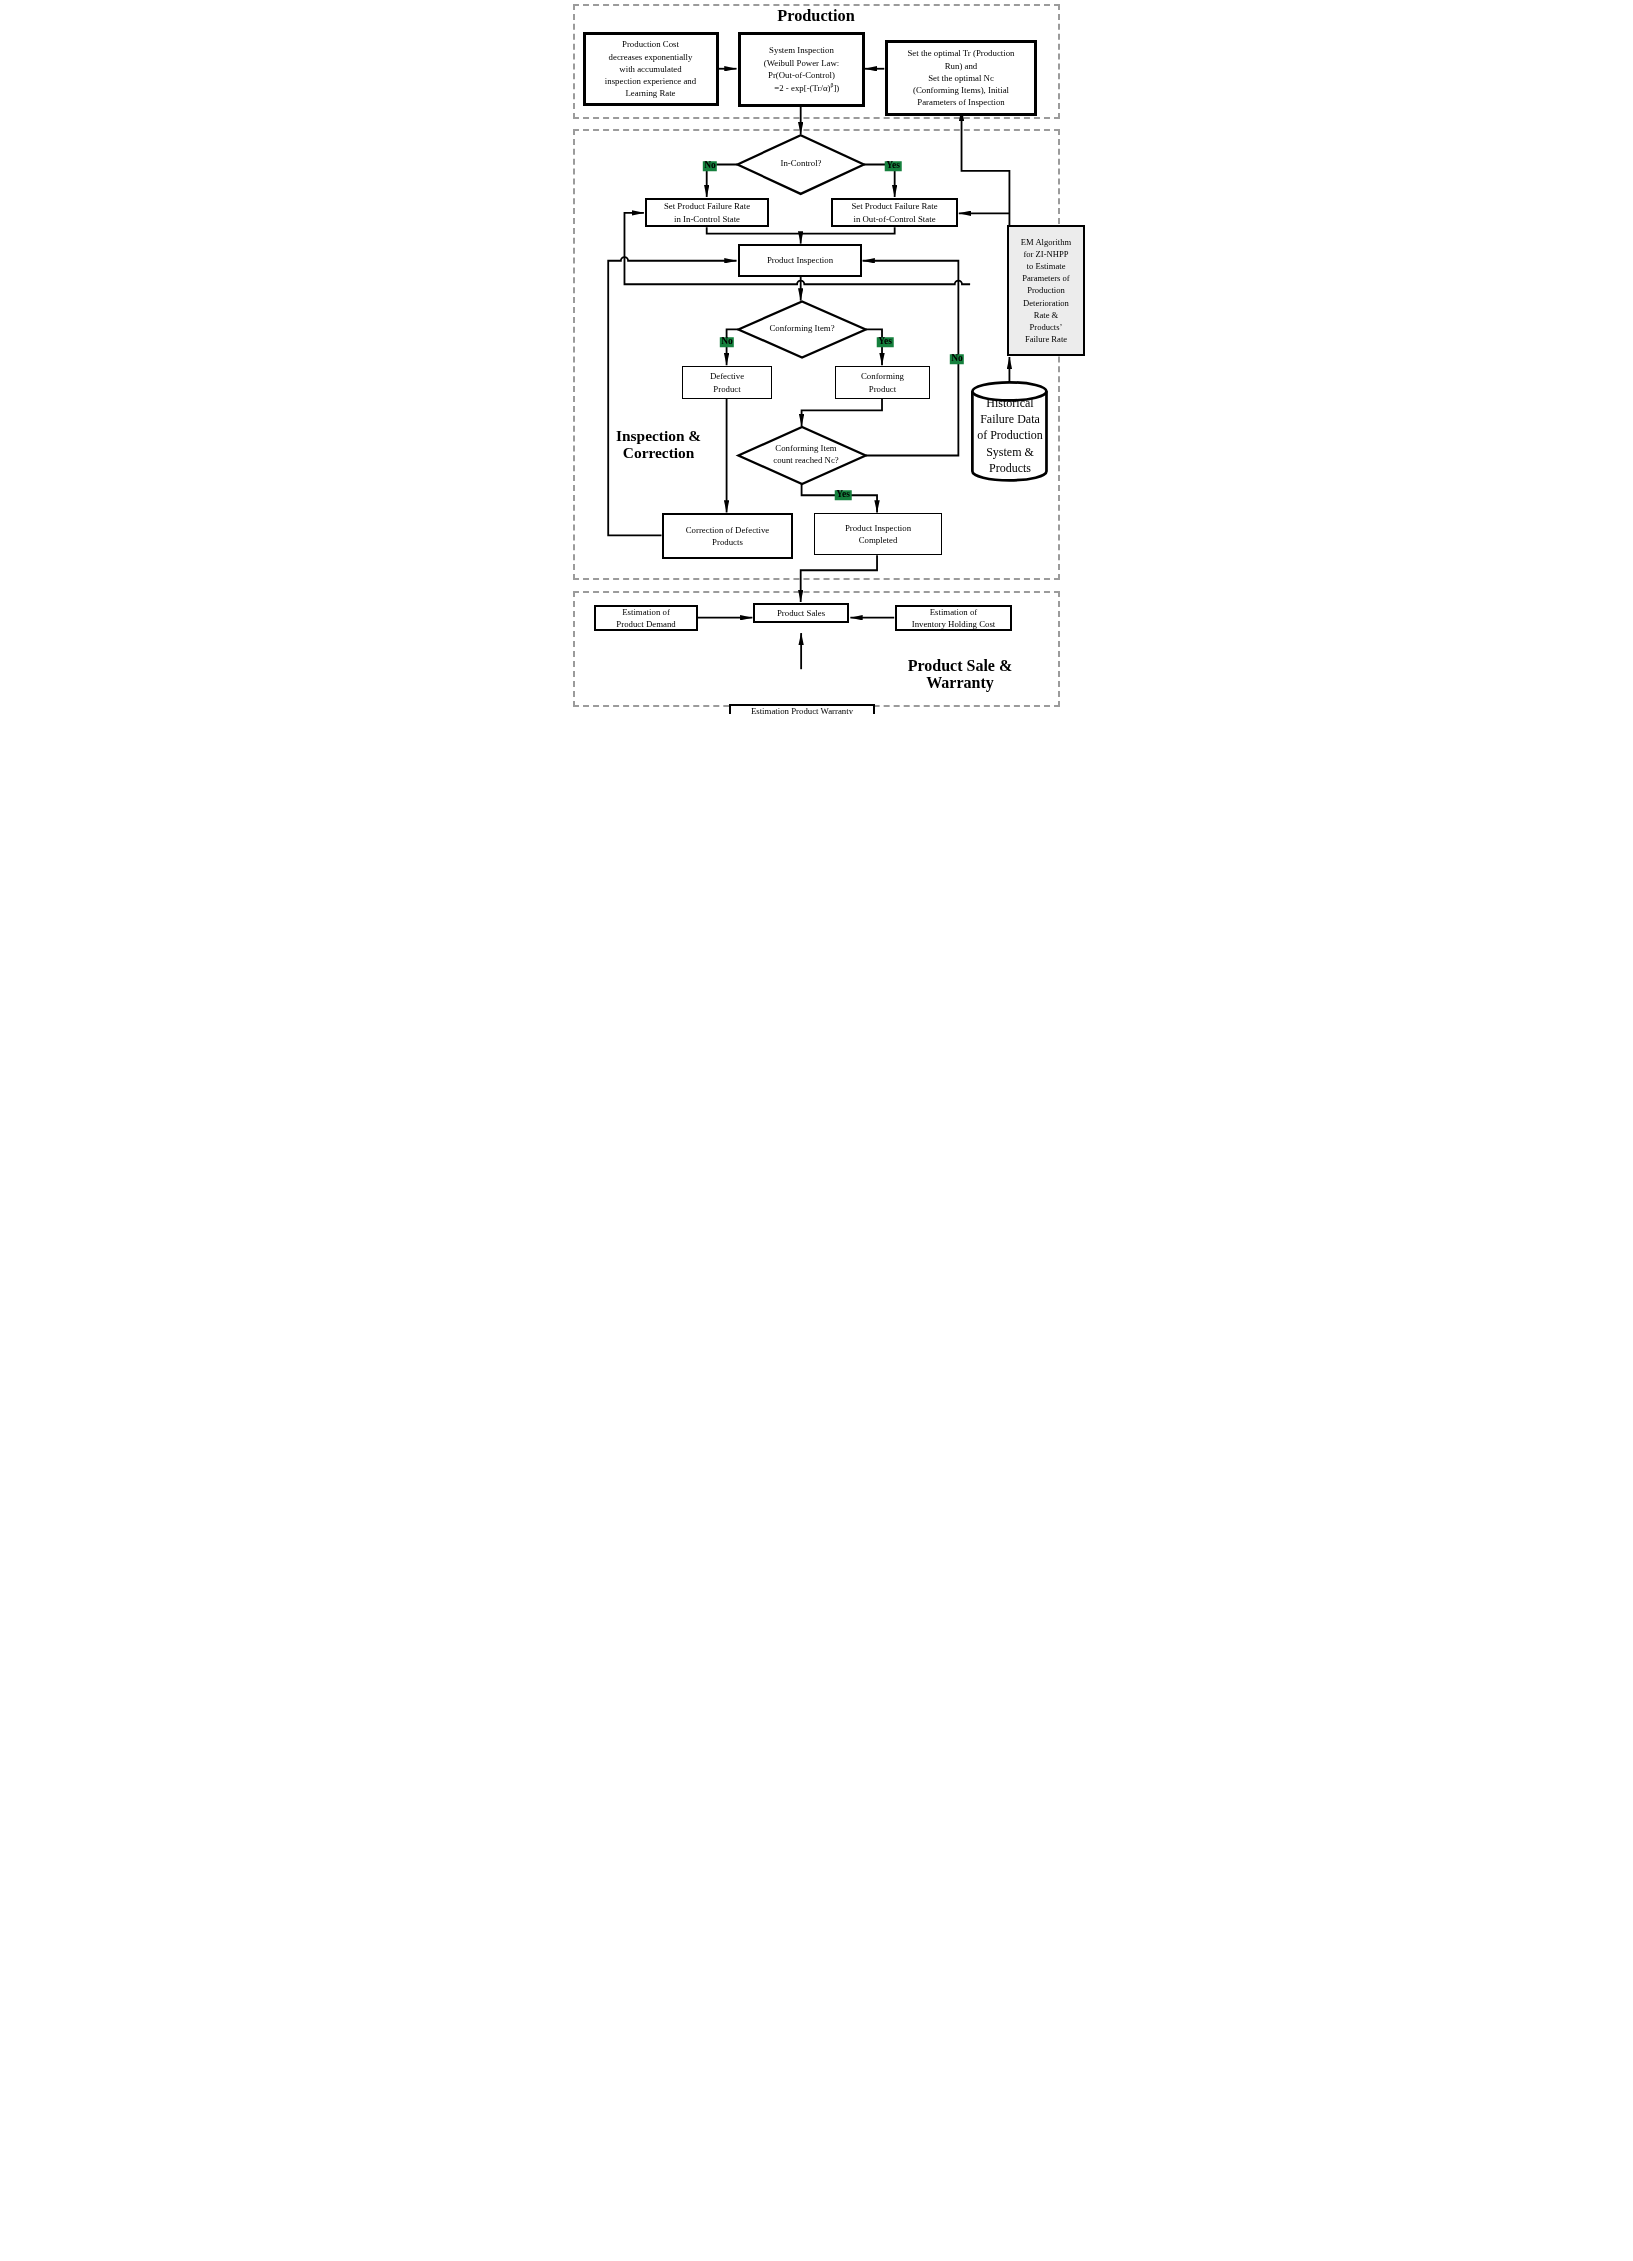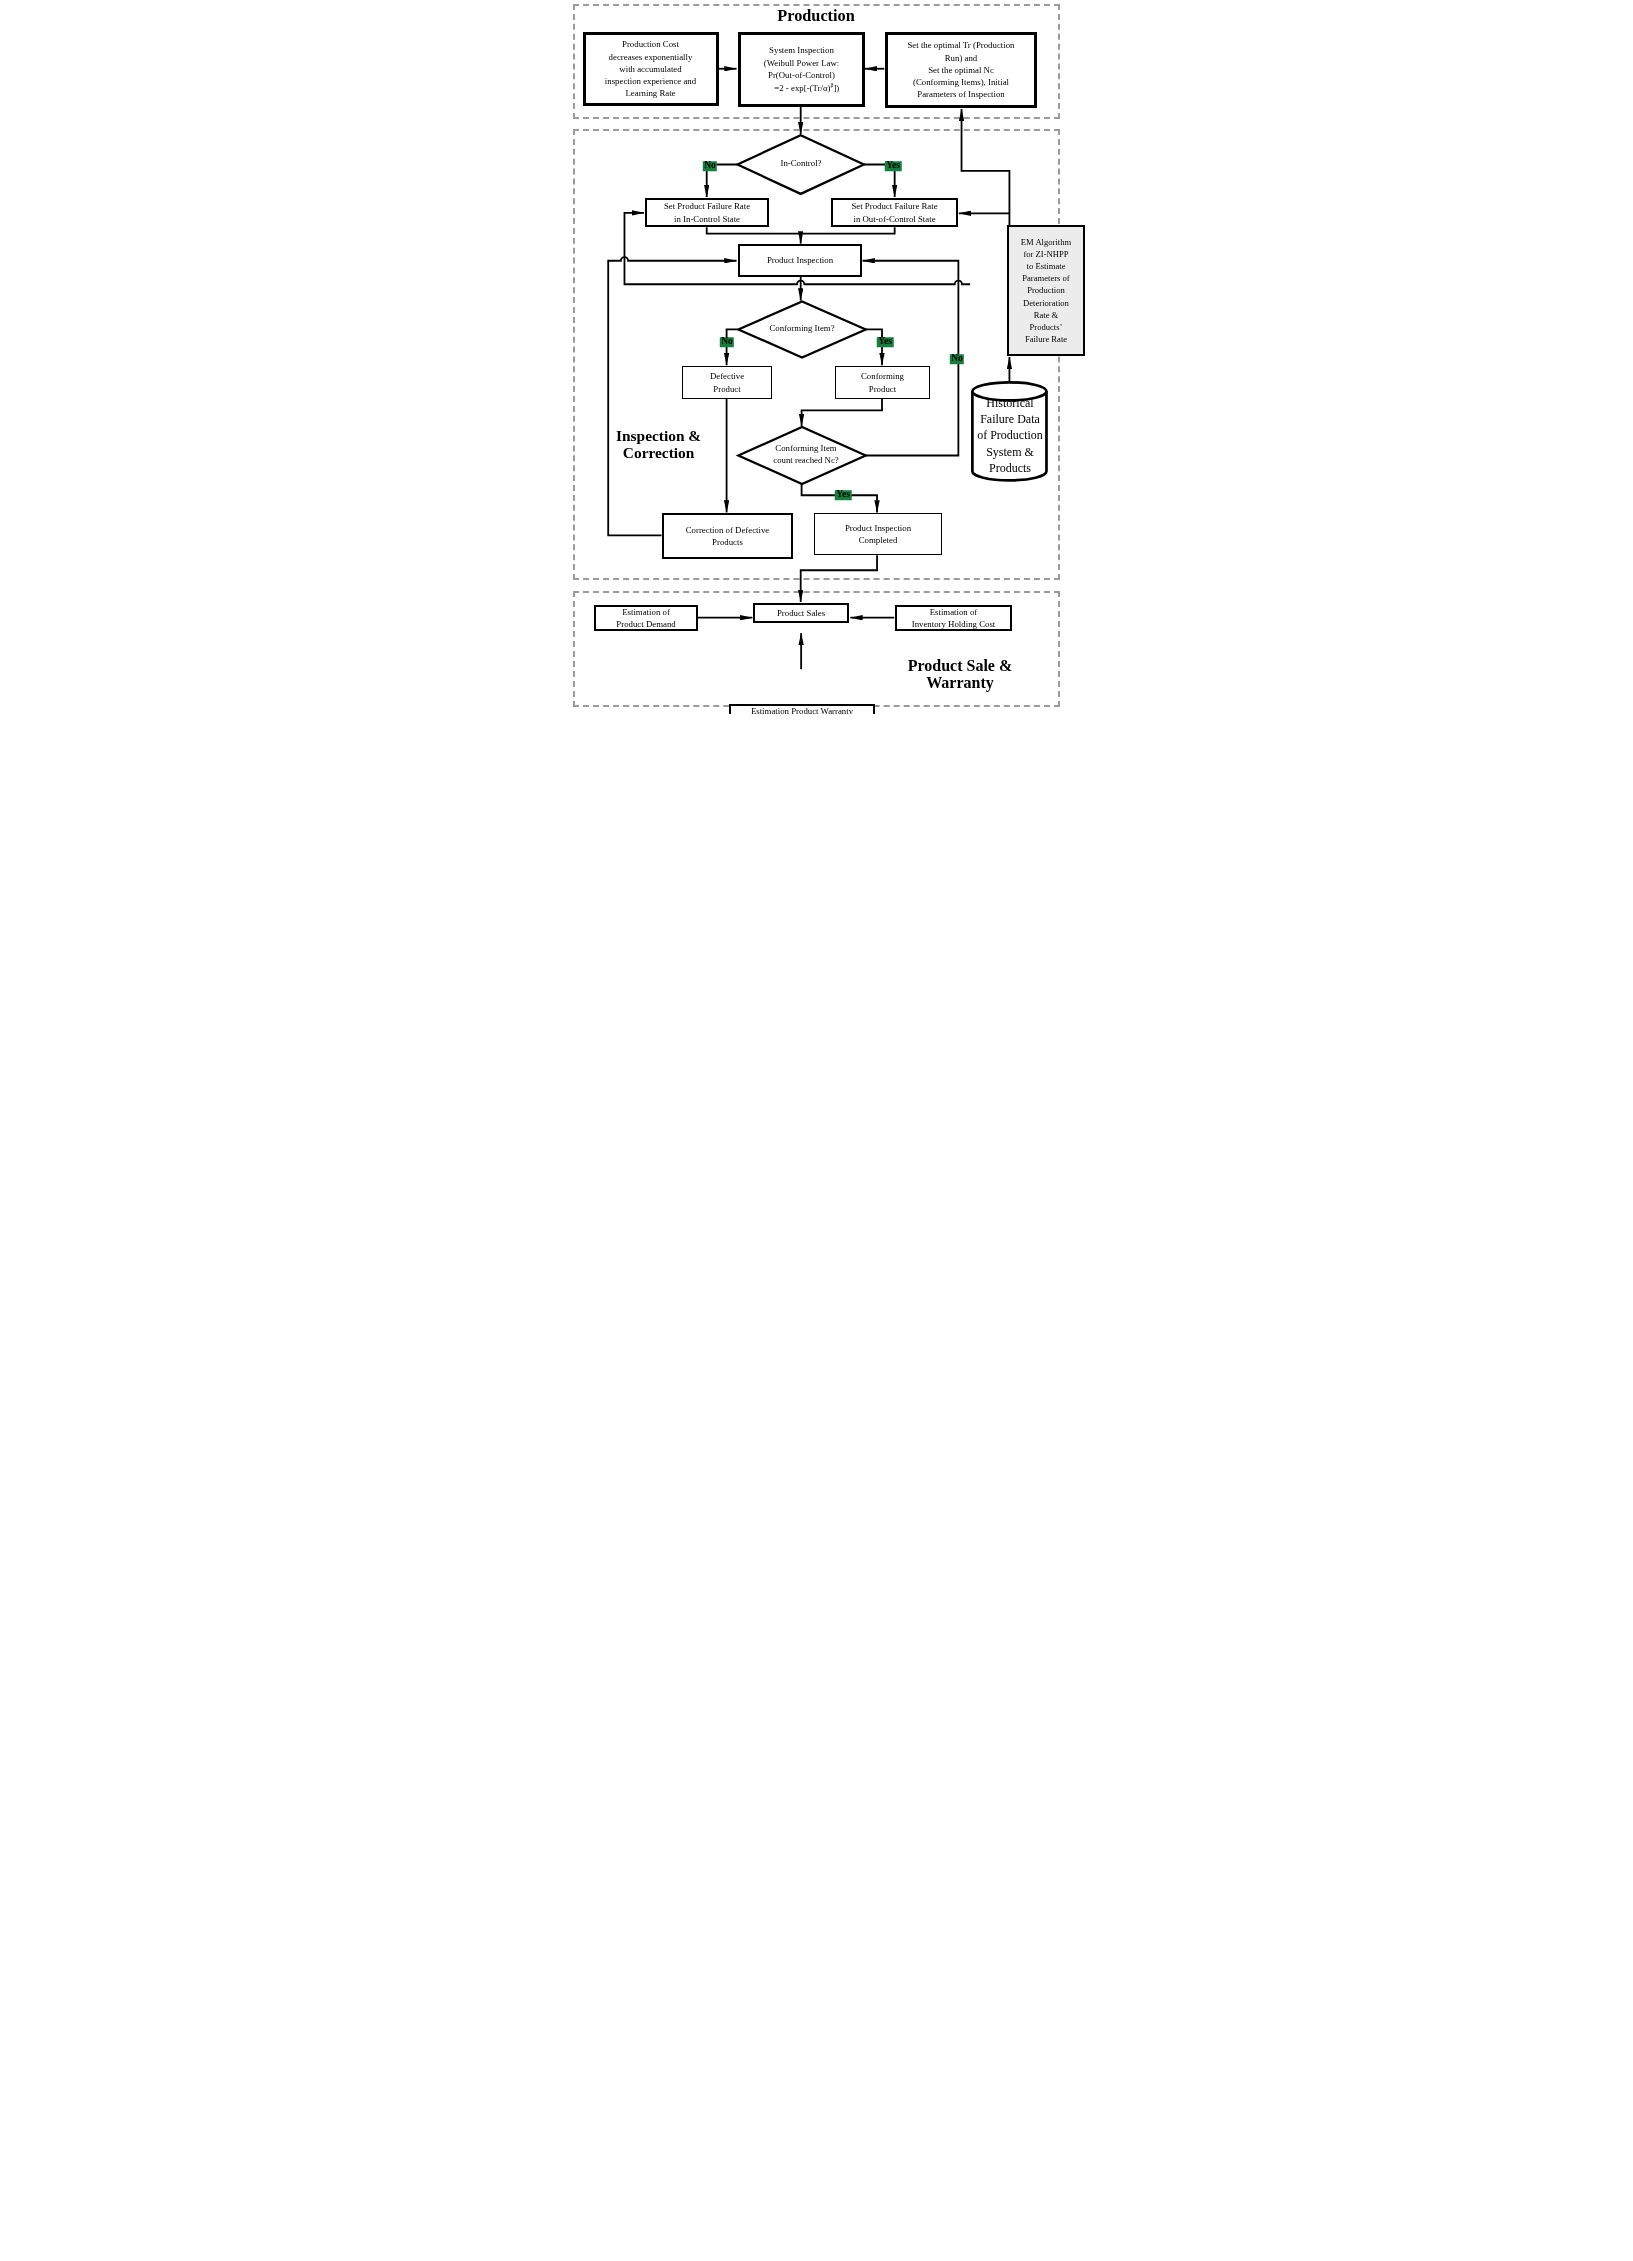--- a/index.html
+++ b/index.html
@@ -120,21 +120,21 @@
 
   <div class="node b7" style="left:170px;top:32px;width:127px;height:75px;">
     <span class="formula-wrap">
       <span>System Inspection
 (Weibull Power Law:
 Pr(Out-of-Control)</span>
       <span class="formula-line"><span>=2 - exp[-(Tr/α)</span><sup>β</sup><span>])</span></span>
     </span>
   </div>
 
-  <div class="node b7" style="left:317px;top:32px;width:152px;height:76px;">
+  <div class="node b7" style="left:317px;top:40px;width:152px;height:76px;">
     <span>Set the optimal Tr (Production
 Run)  and
 Set the optimal Nc
 (Conforming Items), Initial
 Parameters of Inspection</span>
   </div>
 
   <div class="node b6" style="left:77px;top:198px;width:124px;height:29px;">
     <span>Set Product Failure Rate
 in In-Control State</span>

